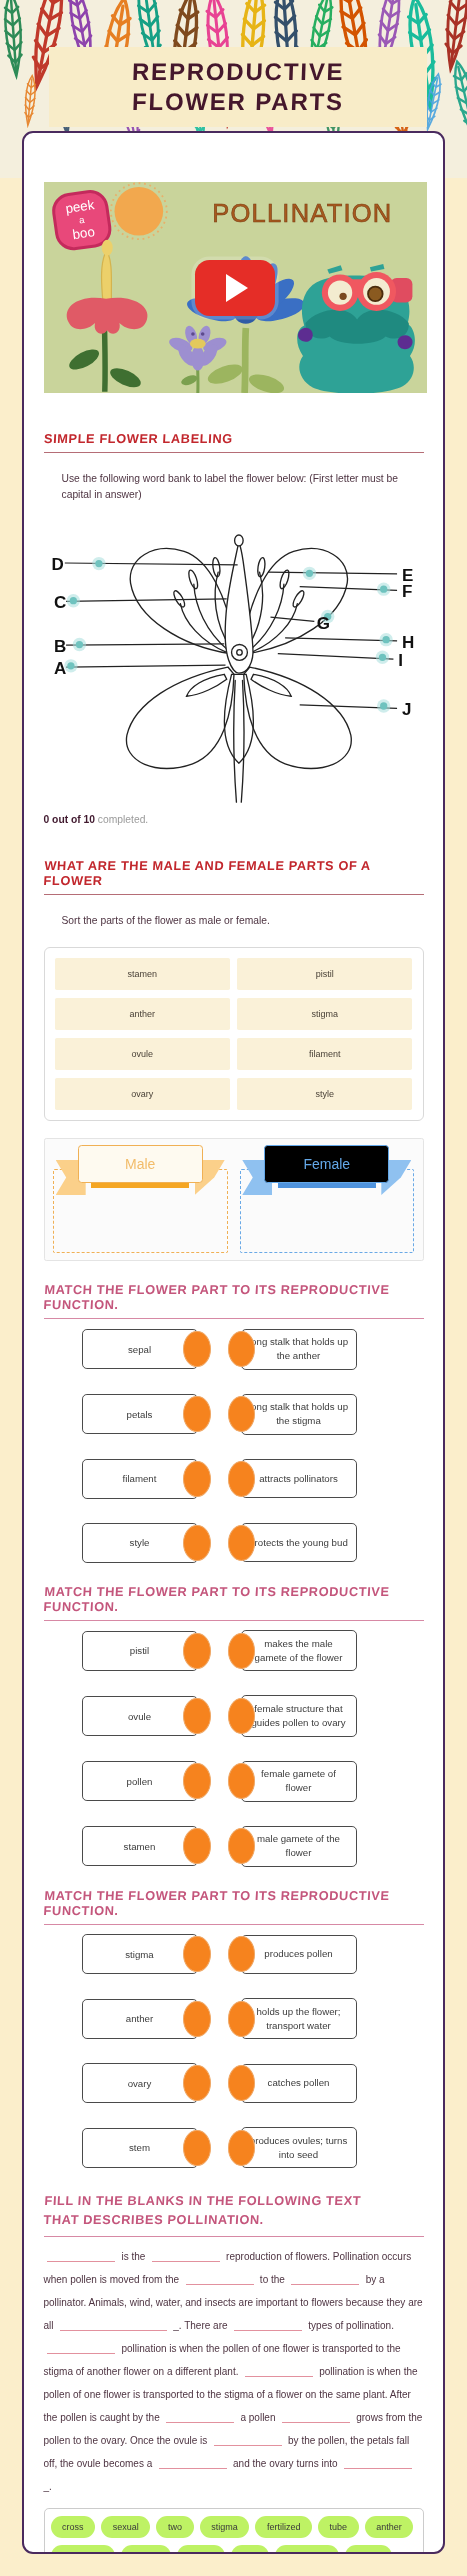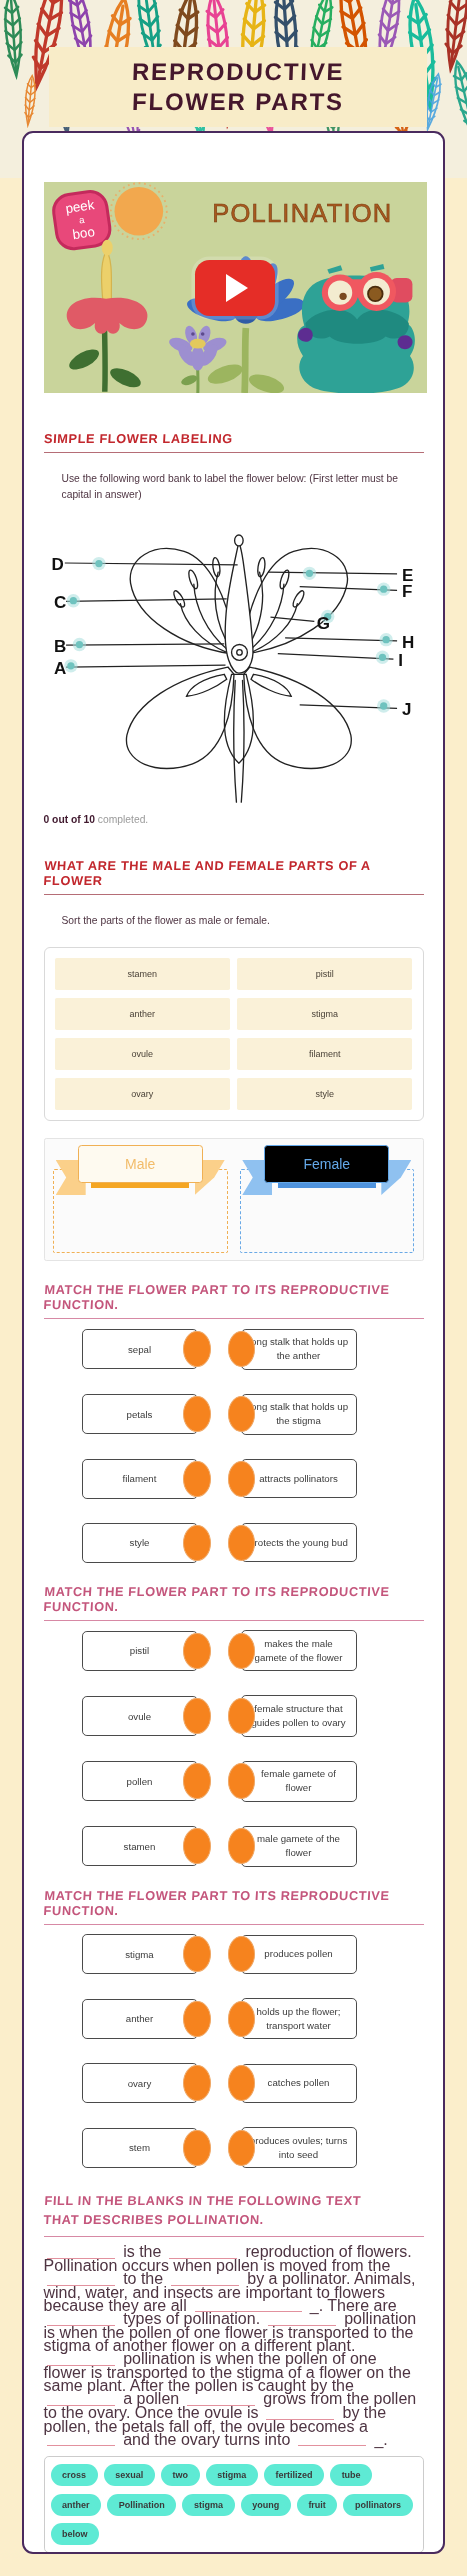--- a/index.html
+++ b/index.html
@@ -74,26 +74,26 @@
   .mbox.left{width:116px;height:40px;display:flex;align-items:center;justify-content:center;font-size:9.7px;color:#3c3c3c}
   .mbox.right{width:116px;min-height:39px;padding:5.5px 7.3px;display:flex;align-items:center;justify-content:center;
     text-align:center;font-size:9.7px;line-height:1.45;color:#3c3c3c}
   .dot{position:absolute;top:50%;transform:translateY(-50%);width:25.5px;height:34px;border-radius:50%;
     background:#f6831e;border:1.8px solid #efa765;cursor:pointer}
   .dot.r{right:-14px}
   .dot.l{left:-14px}
   
   .fill-sec{margin-top:24px}
   .fill-sec .sec-title{line-height:1.45;width:92%}
-  .fill-par{margin:8.5px 0 0;font-size:16px;line-height:13px;color:#4e3442}
+  .fill-par{margin:8.5px 0 0;font-size:10px;line-height:23px;color:#4e3442}
   .blank{display:inline-block;width:68px;height:9.7px;border-bottom:1.2px solid #e2919e;vertical-align:-1.8px;margin:0 3.6px;cursor:text}
   .blank.long{width:107px}
   .fill-bank{margin-top:9.7px;border:0.6px solid #cccccc;border-radius:4.9px;padding:7.3px 6px;
     display:flex;flex-wrap:wrap;gap:7.3px 6px;background:#fff}
-  .bank-chip{background:#5eead4;border-radius:14.6px;padding:6px 11.6px;font-size:9px;font-weight:700;color:#3a3a3a;cursor:grab}
+  .bank-chip{background:#bef264;border-radius:14.6px;padding:6px 11.6px;font-size:9px;font-weight:400;color:#3a3a3a;cursor:grab}
 </style>
 </head>
 <body>
 
 <div class="leafband">
   <div class="leafrow front" id="leafrow1">
       <svg viewBox="0 0 70 220" width="39" height="91" style="transform: translateY(-11px) rotate(-4deg); margin-left: 0px;">
         <g fill="none" stroke="#2e8b57" stroke-width="6" stroke-linecap="round">
           <path d="M35,10 C14,46 9,118 35,210 C61,118 56,46 35,10 Z"></path>
           <path d="M35,24 L35,196"></path>

